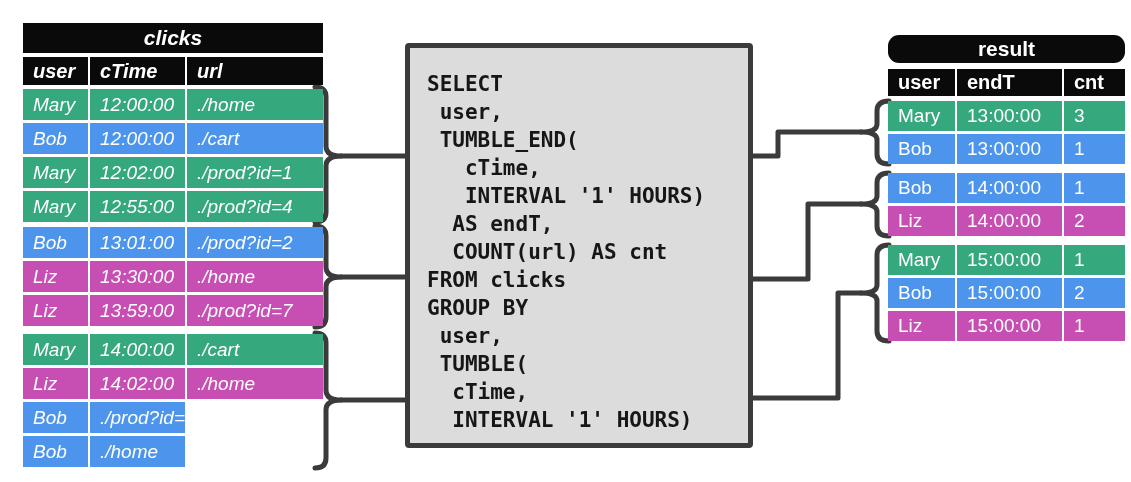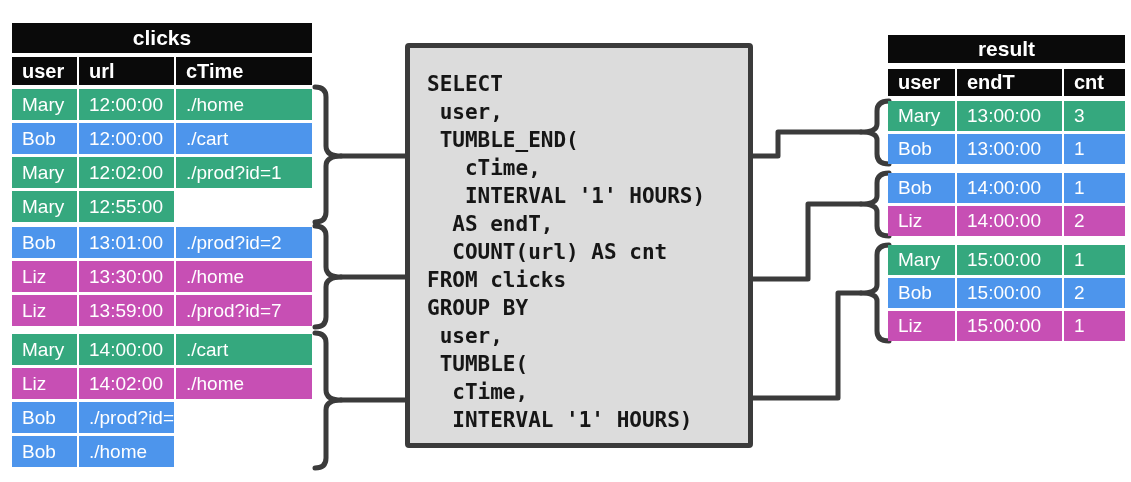--- a/index.html
+++ b/index.html
@@ -19,33 +19,33 @@
   .t-header{position:absolute;left:0;right:0;display:grid;}
   .hcell{background:var(--header_bg);color:#fff;font-weight:bold;}
   .tgroup{position:absolute;left:0;right:0;display:flex;flex-direction:column;gap:3px;}
   .row{display:grid;}
   .cell{color:#fff;overflow:hidden;white-space:nowrap;}
   .cell.green{background:var(--green);}
   .cell.blue{background:var(--blue);}
   .cell.magenta{background:var(--magenta);}
 
   
-  .clicks{left:12px;top:23px;width:300px;height:445px;}
+  .clicks{left:23px;top:23px;width:300px;height:445px;font-style:italic;}
   .clicks .t-title{height:30px;line-height:30px;font-size:21px;}
   .clicks .t-header{top:34px;grid-template-columns:65px 95px 136px;column-gap:2px;}
   .clicks .hcell{height:28px;line-height:28px;font-size:20px;padding-left:10px;}
   .clicks .row{grid-template-columns:65px 95px 136px;column-gap:2px;height:31px;}
   .clicks .cell{height:31px;line-height:31px;font-size:19px;padding-left:10px;}
   .clicks .group1{top:66px;}
   .clicks .group2{top:204px;}
   .clicks .group3{top:311px;}
 
   
   .result{left:888px;top:35px;width:237px;height:310px;}
-  .result .t-title{height:28px;line-height:28px;font-size:21px;}
+  .result .t-title{height:28px;line-height:28px;font-size:21px;border-radius:11px;}
   .result .t-header{top:34px;grid-template-columns:67px 105px 61px;column-gap:2px;}
   .result .hcell{height:27px;line-height:27px;font-size:20px;padding-left:10px;}
   .result .row{grid-template-columns:67px 105px 61px;column-gap:2px;height:30px;}
   .result .cell{height:30px;line-height:30px;font-size:19px;padding-left:10px;}
   .result .group1{top:66px;}
   .result .group2{top:138px;}
   .result .group3{top:210px;}
 
   
   .sql-box{
@@ -83,42 +83,43 @@
 
     <path d="M 889 101 Q 877 101 877 111 L 877 124 Q 877 132 861 132 Q 877 132 877 140 L 877 154 Q 877 164 889 164"></path>
     <path d="M 889 173 Q 877 173 877 183 L 877 196 Q 877 204 861 204 Q 877 204 877 212 L 877 226 Q 877 236 889 236"></path>
     <path d="M 889 245 Q 877 245 877 255 L 877 285 Q 877 293 861 293 Q 877 293 877 301 L 877 331 Q 877 341 889 341"></path>
   </svg>
 
   <div class="dtable clicks">
     <div class="t-title">clicks</div>
     <div class="t-header">
         <div class="hcell">user</div>
+        <div class="hcell">cTime</div>
         <div class="hcell">url</div>
-        <div class="hcell">cTime</div>
       </div>
     <div class="tgroup group1">
         <div class="row">
           <div class="cell green">Mary</div>
           <div class="cell green">12:00:00</div>
           <div class="cell green">./home</div>
         </div>
         <div class="row">
           <div class="cell blue">Bob</div>
           <div class="cell blue">12:00:00</div>
           <div class="cell blue">./cart</div>
         </div>
         <div class="row">
           <div class="cell green">Mary</div>
           <div class="cell green">12:02:00</div>
           <div class="cell green">./prod?id=1</div>
         </div>
         <div class="row">
           <div class="cell green">Mary</div>
           <div class="cell green">12:55:00</div>
+          <div class="cell green">./prod?id=4</div>
         </div>
       </div>
     <div class="tgroup group2">
         <div class="row">
           <div class="cell blue">Bob</div>
           <div class="cell blue">13:01:00</div>
           <div class="cell blue">./prod?id=2</div>
         </div>
         <div class="row">
           <div class="cell magenta">Liz</div>

